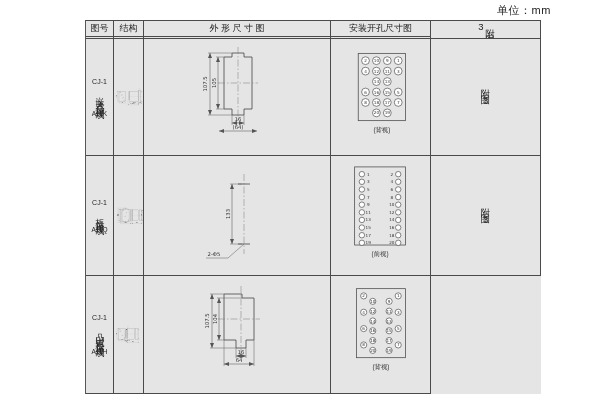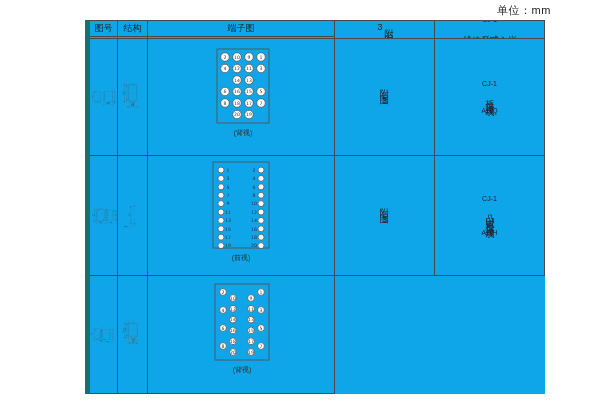--- a/index.html
+++ b/index.html
@@ -1,19 +1,19 @@
 <!DOCTYPE html>
 <html><head>
 <meta charset="utf-8">
 <style>
   *{margin:0;padding:0;box-sizing:border-box}
   html,body{width:600px;height:400px;background:#fff;font-family:"Liberation Sans",sans-serif;color:#222}
   body{position:relative;overflow:hidden}
   .unit{position:absolute;top:3px;left:497px;font-size:11px;letter-spacing:.5px}
-  .tbl{position:absolute;left:85px;top:20px;display:grid;grid-template-columns:28px 30px 187px 100px 110px;grid-template-rows:18px 117px 120px 118px;border-top:1px solid #4a4a4a;border-left:5px solid #0f766e;background:#0ea5e9}
+  .tbl{position:absolute;left:85px;top:20px;display:grid;grid-template-columns:28px 30px 187px 100px 110px;grid-template-rows:18px 117px 120px 118px;border-top:1px solid #4a4a4a;border-left:1px solid #0f766e;background:#e5e5e5}
   .cell{border-right:1px solid #4a4a4a;border-bottom:1px solid #4a4a4a;display:flex;align-items:center;justify-content:center;overflow:hidden;position:relative}
   .hc{font-size:9px;border-bottom:3px double #4a4a4a;white-space:nowrap}
   .vfig{writing-mode:vertical-rl;text-orientation:upright;font-size:9.5px;letter-spacing:7px;line-height:1}
   .struct{flex-direction:column;gap:5px;padding:6px 0}
   .model{font-size:7px;white-space:nowrap}
   .code{font-size:6.5px;white-space:nowrap}
   .vchars{writing-mode:vertical-rl;text-orientation:upright;font-size:9px;letter-spacing:2.5px;line-height:1}
   svg{display:block}
   .fig{stroke:#555;fill:none;stroke-width:.9}
   .thin{stroke:#666;fill:none;stroke-width:.55}
@@ -36,21 +36,22 @@
     </marker>
   </defs>
 </svg>
 
 <div class="unit">单位：mm</div>
 
 <div class="tbl">
 
   <div class="cell hc">图号</div>
   <div class="cell hc">结构</div>
-  <div class="cell hc">端子图</div>
+  <div class="cell hc">外 形 尺 寸 图</div>
+  <div class="cell hc">安装开孔尺寸图</div>
 
   <div class="cell">
     <span class="vfig">附图3</span>
   </div>
   <div class="cell struct">
     <span class="model">CJ-1</span>
     <span class="vchars">嵌入式后接线</span>
     <span class="code">A11K</span>
   </div>
 

